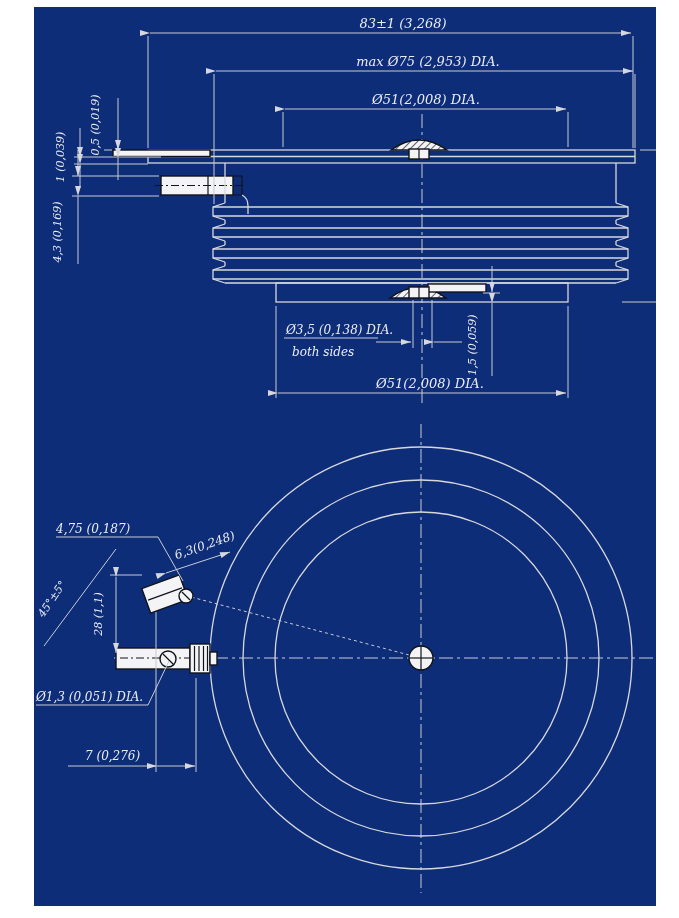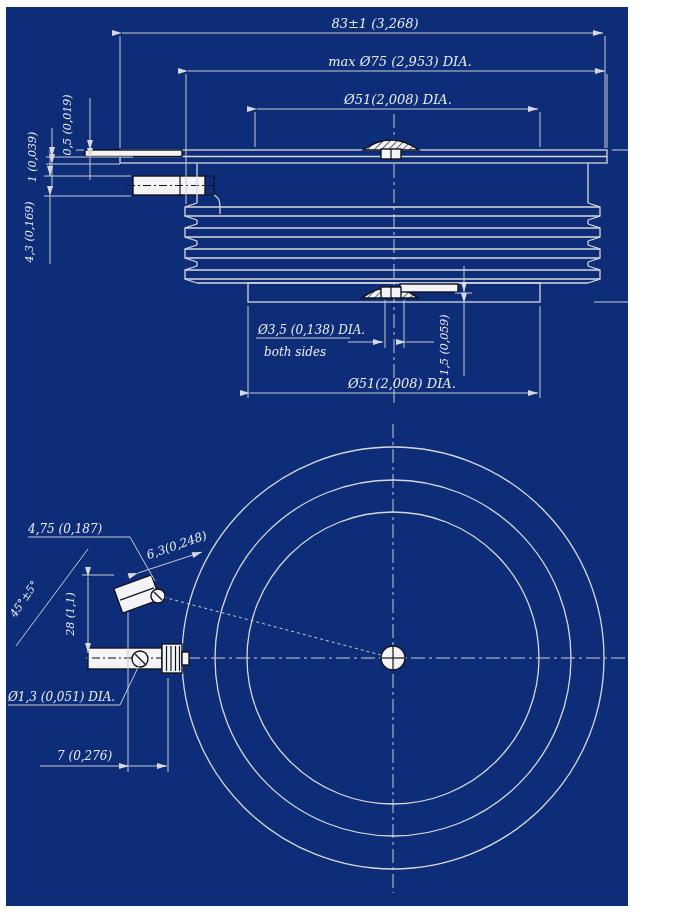--- a/index.html
+++ b/index.html
@@ -1,16 +1,16 @@
 <!DOCTYPE html>
 <html><head>
 <meta charset="utf-8">
 <style>
   html,body{margin:0;padding:0;background:#ffffff;}
-  .page{position:relative;width:628px;height:918px;background:#ffffff;overflow:hidden;}
+  .page{position:relative;width:628px;height:918px;background:#ffffff;overflow:hidden;padding-left:28px;}
   svg{display:block;}
   text{font-family:"DejaVu Serif","Liberation Serif",serif;font-style:italic;fill:#ecedf3;}
   .t13{font-size:13px;}
   .t12{font-size:12px;}
   .t11{font-size:11px;}
   .ln{stroke:#d7d8dd;stroke-width:1.3;fill:none;}
   .thin{stroke:#c9cbd4;stroke-width:1;fill:none;}
   .cl{stroke:#c9cbd4;stroke-width:1;fill:none;stroke-dasharray:14 4 3 4;}
   .dot{stroke:#c9cbd4;stroke-width:1;fill:none;stroke-dasharray:3 3;}
   .part{fill:#f4f4f6;stroke:#10131c;stroke-width:1.4;}

